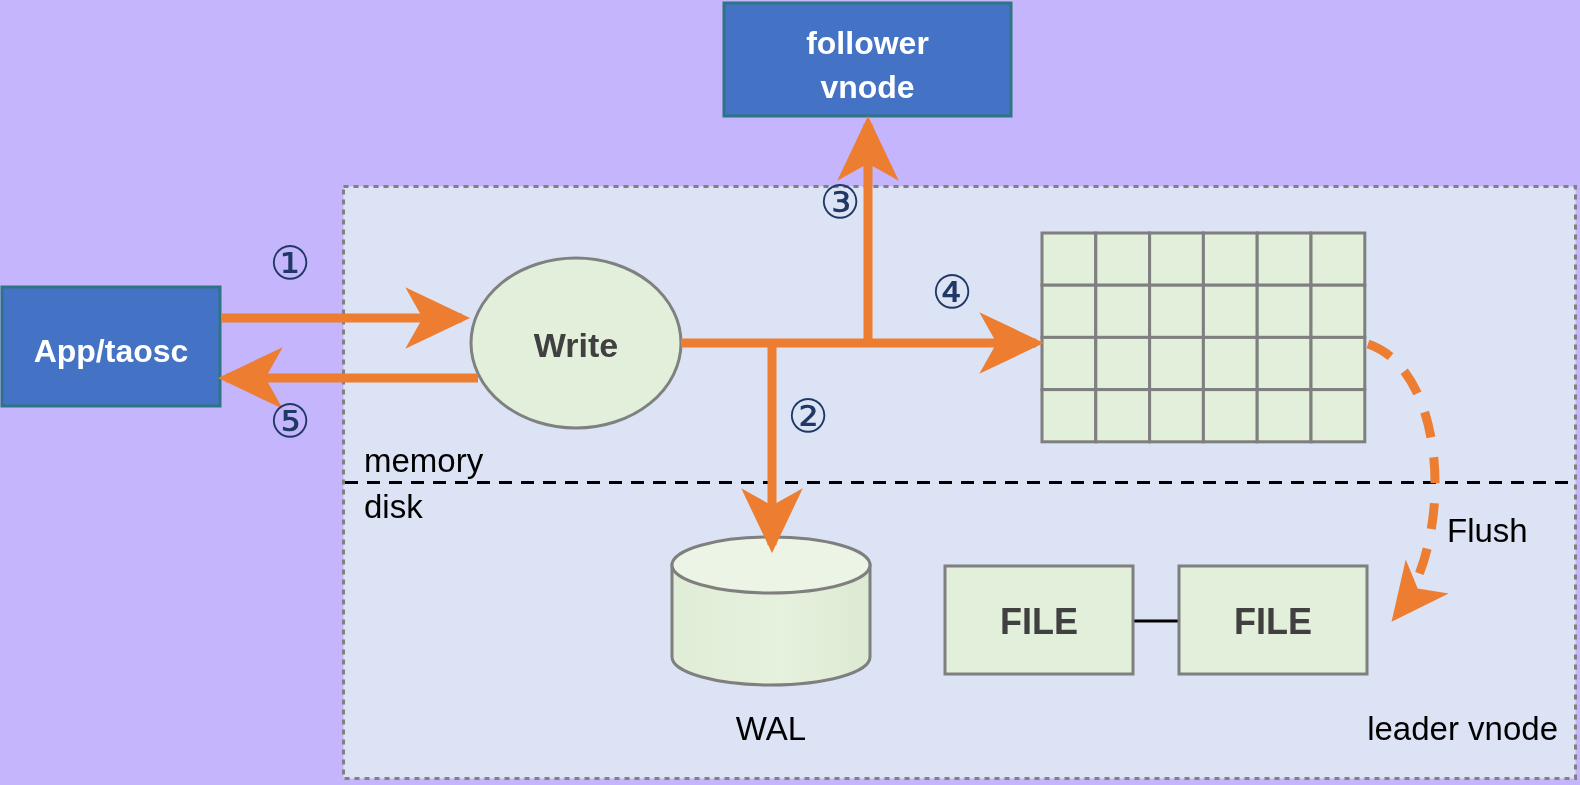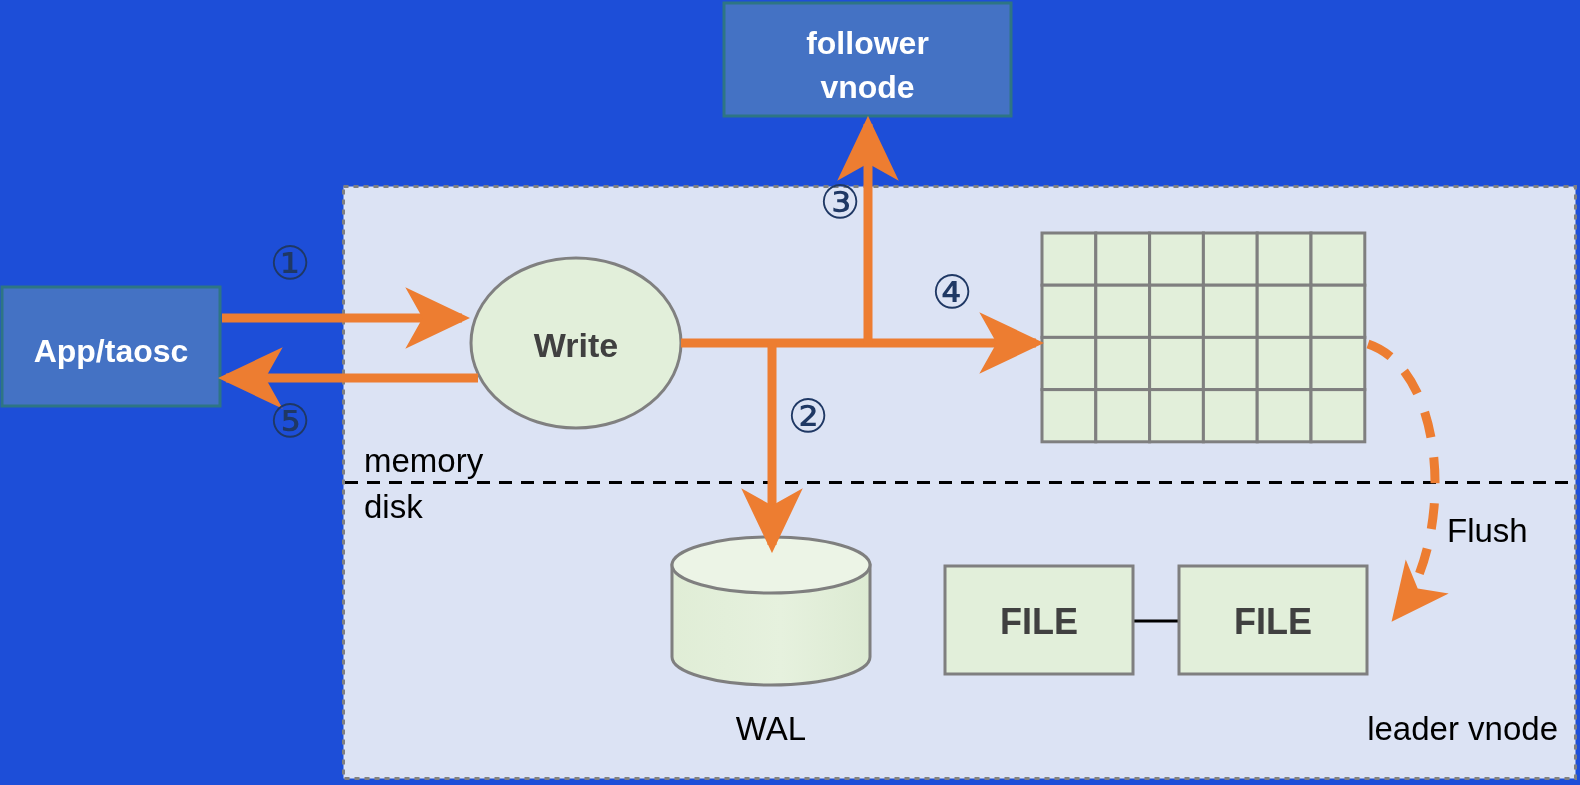--- a/index.html
+++ b/index.html
@@ -8,21 +8,21 @@
     padding: 0;
     background: #000000;
   }
   body {
     font-family: "Liberation Sans", sans-serif;
   }
   #stage {
     position: relative;
     width: 1580px;
     height: 785px;
-    background: #1d4ed8;
+    background: #c4b5fd;
     overflow: hidden;
   }
   #diagram-svg {
     position: absolute;
     left: 0;
     top: 0;
     width: 1580px;
     height: 785px;
     display: block;
   }

